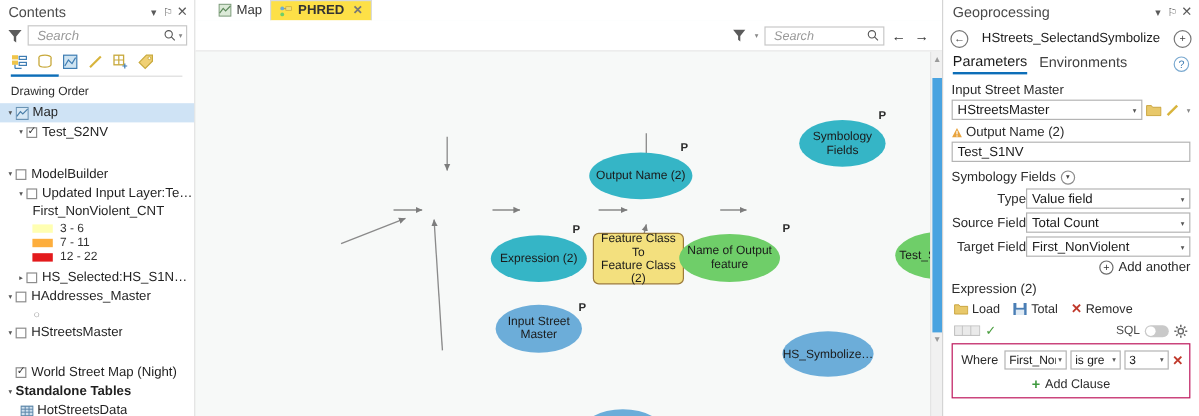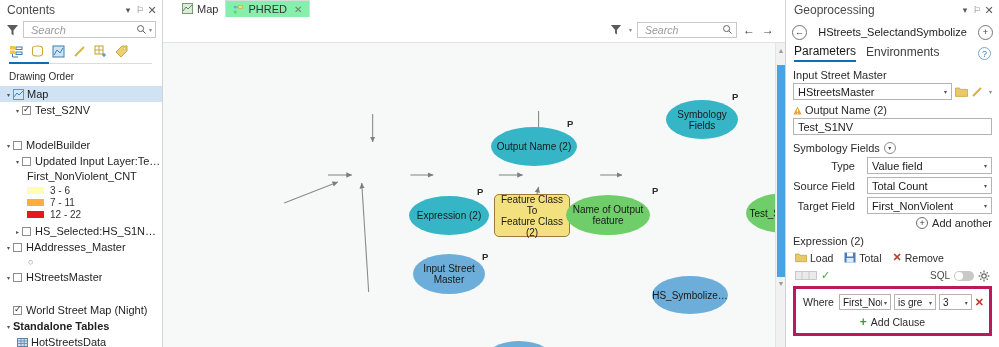--- a/index.html
+++ b/index.html
@@ -50,21 +50,21 @@
   .tlabel { overflow:hidden; text-overflow:ellipsis; }
   .legend-title { padding-left:27px; font-size:11px; color:#1f1f1f; height:15px; line-height:15px; }
   .legend-row { display:flex; align-items:center; height:12px; padding-left:27px; font-size:10px; color:#333; }
   .swatch { width:17px; height:7px; margin-right:6px; border:0; flex:none; }
   .dot-row { height:14px; padding-left:28px; color:#888; font-size:9px; line-height:14px; }
 
   
   .center { flex:1; position:relative; background:#f7f9f8; display:flex; flex-direction:column; }
   .tabstrip { height:17px; background:#ffffff; display:flex; align-items:flex-end; padding-left:12px; }
   .tab { height:17px; display:flex; align-items:center; gap:4px; padding:0 7px; font-size:11px; color:#333; }
-  .tab.active { background:#86efac; border:1px solid #d8dadc; border-bottom:0; }
+  .tab.active { background:#fde047; border:1px solid #d8dadc; border-bottom:0;font-weight:bold; }
   .tab .tclose { font-size:10px; color:#777; margin-left:3px; }
   .tabicon { width:11px; height:11px; }
 
   .modeltools { height:26px; background:#ffffff; border-bottom:1px solid #e2e2e2;
                 display:flex; align-items:center; justify-content:flex-end; padding-right:10px; gap:5px; }
   .mt-search { width:100px; height:16px; border:1px solid #c8c8c8; background:#fff;
                display:flex; align-items:center; padding:0 3px 0 5px; }
   .mt-search input { border:0; outline:0; flex:1; font-size:10.5px; font-style:italic;
                      font-family:"Liberation Sans",sans-serif; color:#333; background:transparent; width:10px; }
   .mt-search input::placeholder { color:#9a9a9a; }
@@ -103,40 +103,40 @@
   .inp { height:17px; border:1px solid #b4b4b4; background:#fff; display:flex; align-items:center;
          padding:0 2px 0 4px; font-size:11px; color:#1a1a1a; }
   .inp-flex { display:flex; align-items:center; gap:3px; }
   .inp .val { flex:1; overflow:hidden; white-space:nowrap; text-overflow:ellipsis; }
   .dd-caret { font-size:6px; color:#555; padding:0 2px; }
   .folder { width:13px; height:11px; flex:none; }
   .pencil { width:13px; height:12px; flex:none; }
   .sec-head { display:flex; align-items:center; gap:4px; margin:7px 0 3px 0; font-size:11px; color:#2b2b2b; }
   .chev-circ { width:12px; height:12px; border:1px solid #8c8c8c; border-radius:50%;
                font-size:6px; color:#444; text-align:center; line-height:11px; }
-  .frow { display:flex; align-items:center; gap:12px; margin-bottom:3px; }
+  .frow { display:flex; align-items:center; gap:0; margin-bottom:3px; }
   .frow .fl { width:62px; text-align:right; font-size:11px; color:#2b2b2b; flex:none; }
   .frow .inp { flex:1; }
   .addanother { display:flex; align-items:center; justify-content:flex-end; gap:4px;
                 font-size:11px; color:#2b2b2b; margin:2px 0 6px 0; }
   .plus-circ { width:12px; height:12px; border:1px solid #6d6d6d; border-radius:50%;
                font-size:9px; color:#333; text-align:center; line-height:10px; }
   .lsr { display:flex; align-items:center; gap:11px; margin:4px 0 5px 2px; font-size:10.5px; color:#2b2b2b; }
   .mini { width:12px; height:11px; flex:none; }
   .xred { color:#c0392b; font-size:11px; font-weight:bold; }
   .sqlrow { display:flex; align-items:center; margin:0 2px 4px 2px; }
   .gridchk { display:flex; align-items:center; gap:4px; }
   .gridico { width:22px; height:9px; }
   .chk-green { color:#4a9e3f; font-size:11px; }
   .sql-lbl { margin-left:auto; font-size:10px; color:#4a4a4a; display:flex; align-items:center; gap:4px; }
   .toggle { width:20px; height:10px; border-radius:5px; background:#c9c9c9; position:relative; }
   .toggle::after { content:""; position:absolute; left:1px; top:1px; width:8px; height:8px;
                    border-radius:50%; background:#fff; }
   .gear { width:12px; height:12px; }
-  .clause-box { border:3px solid #be185d; background:#fff; padding:5px 5px 4px 5px; }
+  .clause-box { border:1px solid #be185d; background:#fff; padding:5px 5px 4px 5px; }
   .clause { display:flex; align-items:center; gap:3px; }
   .clause .where { font-size:10.5px; color:#2b2b2b; padding:0 2px; }
   .cmb { height:16px; border:1px solid #b4b4b4; background:#fff; display:flex; align-items:center;
          padding:0 1px 0 3px; font-size:10px; color:#1a1a1a; overflow:hidden; }
   .cmb .cv { flex:1; white-space:nowrap; overflow:hidden; }
   .addclause { display:flex; align-items:center; justify-content:center; gap:4px;
                font-size:10.5px; color:#2b2b2b; margin-top:5px; }
   .plus-green { color:#3f9a3f; font-size:12px; font-weight:bold; }
 </style>
 </head>

